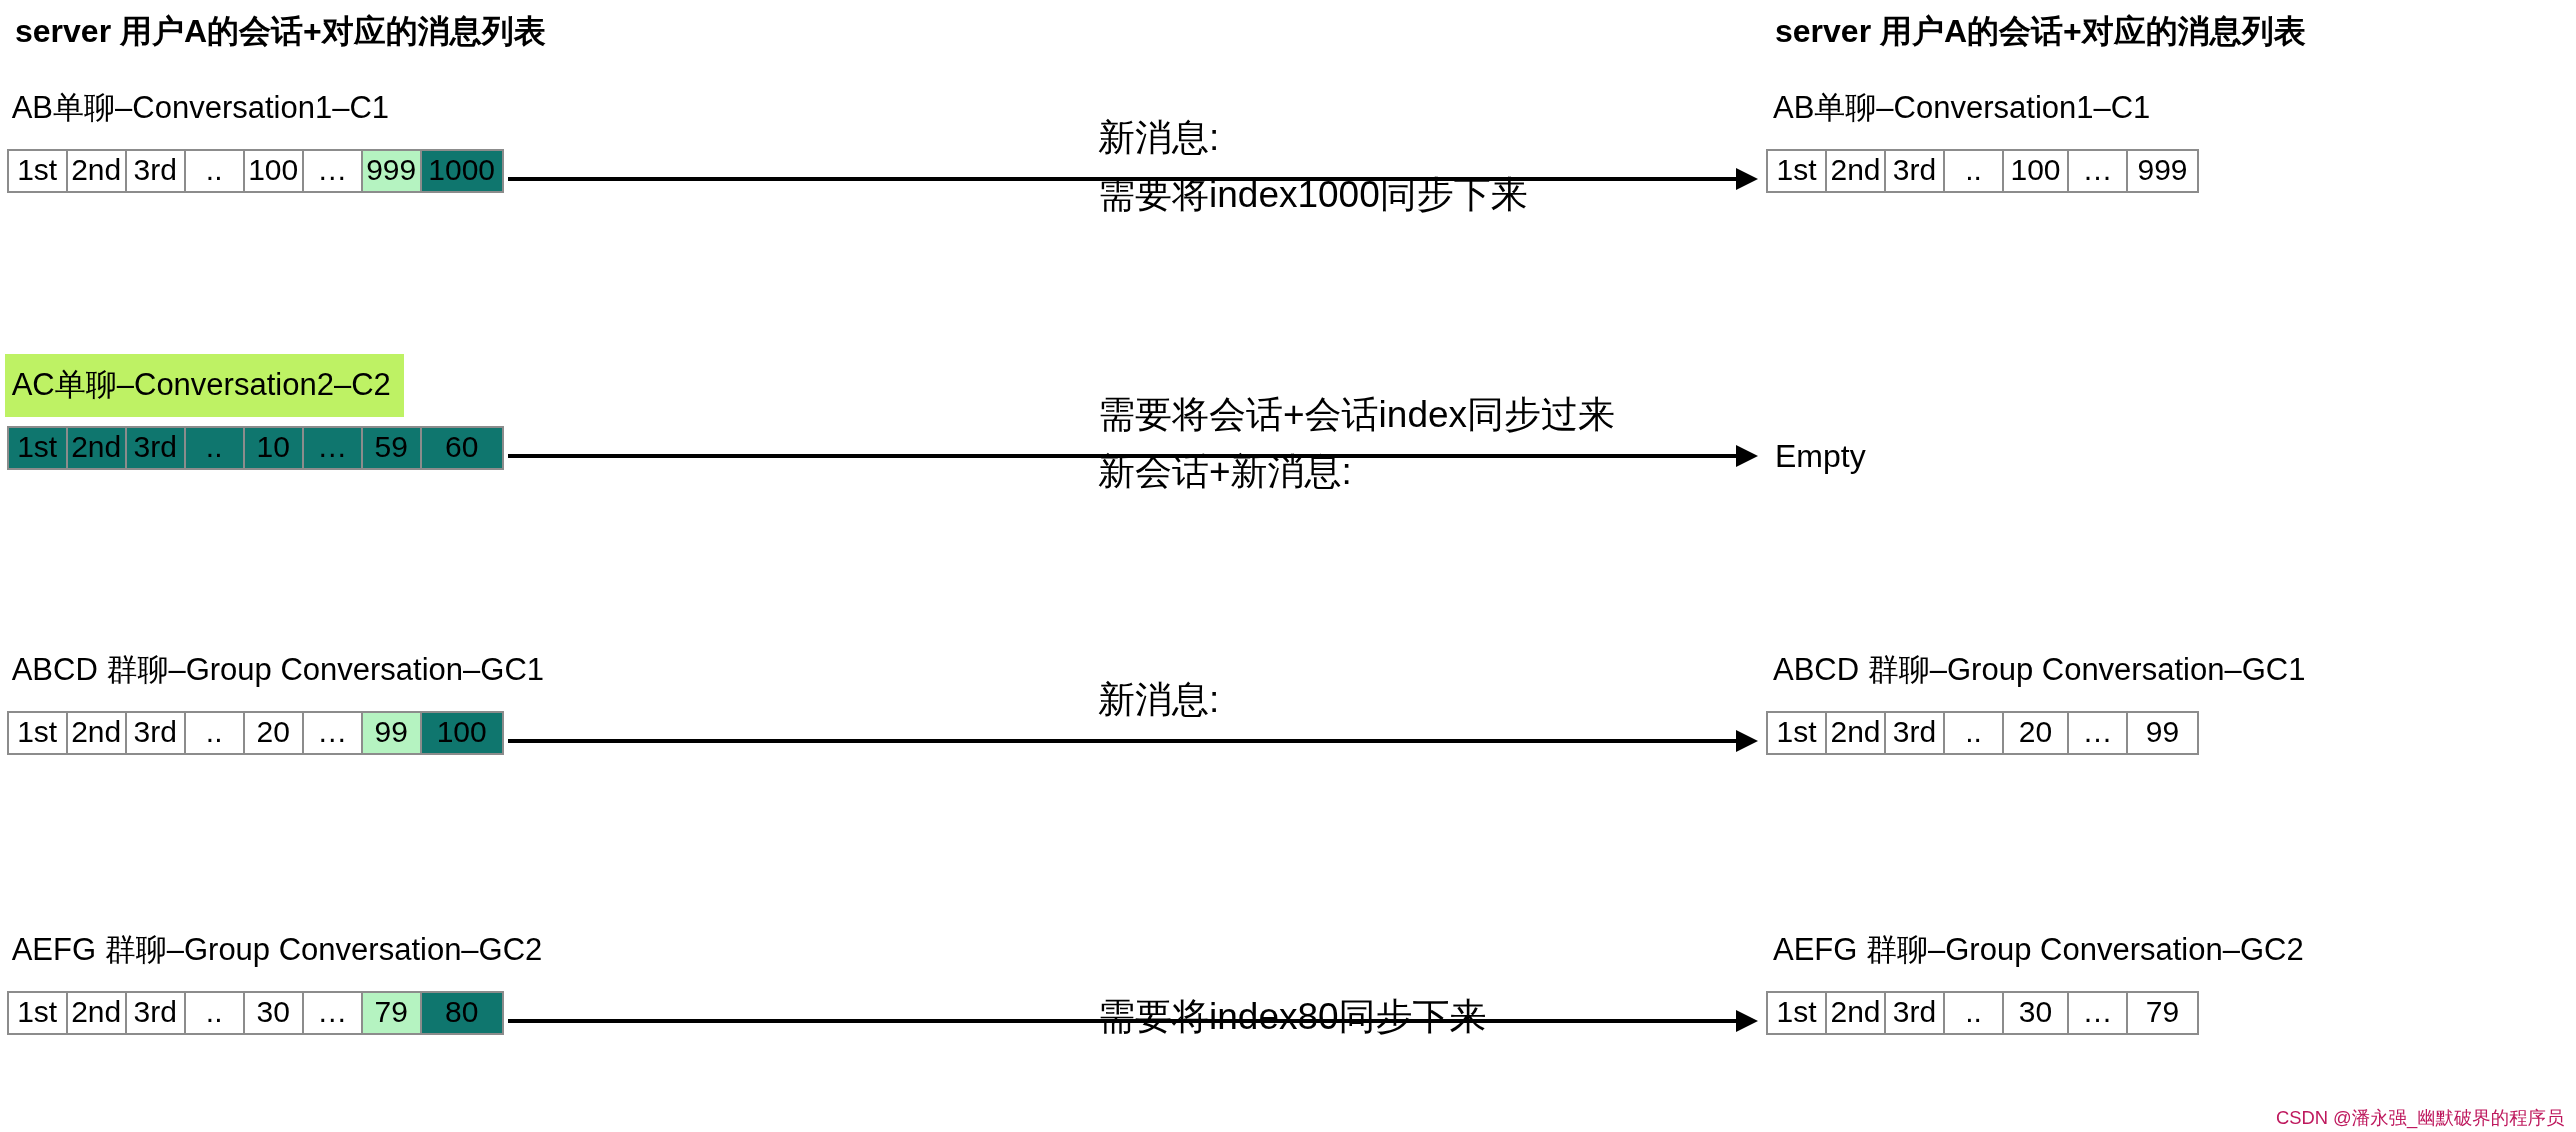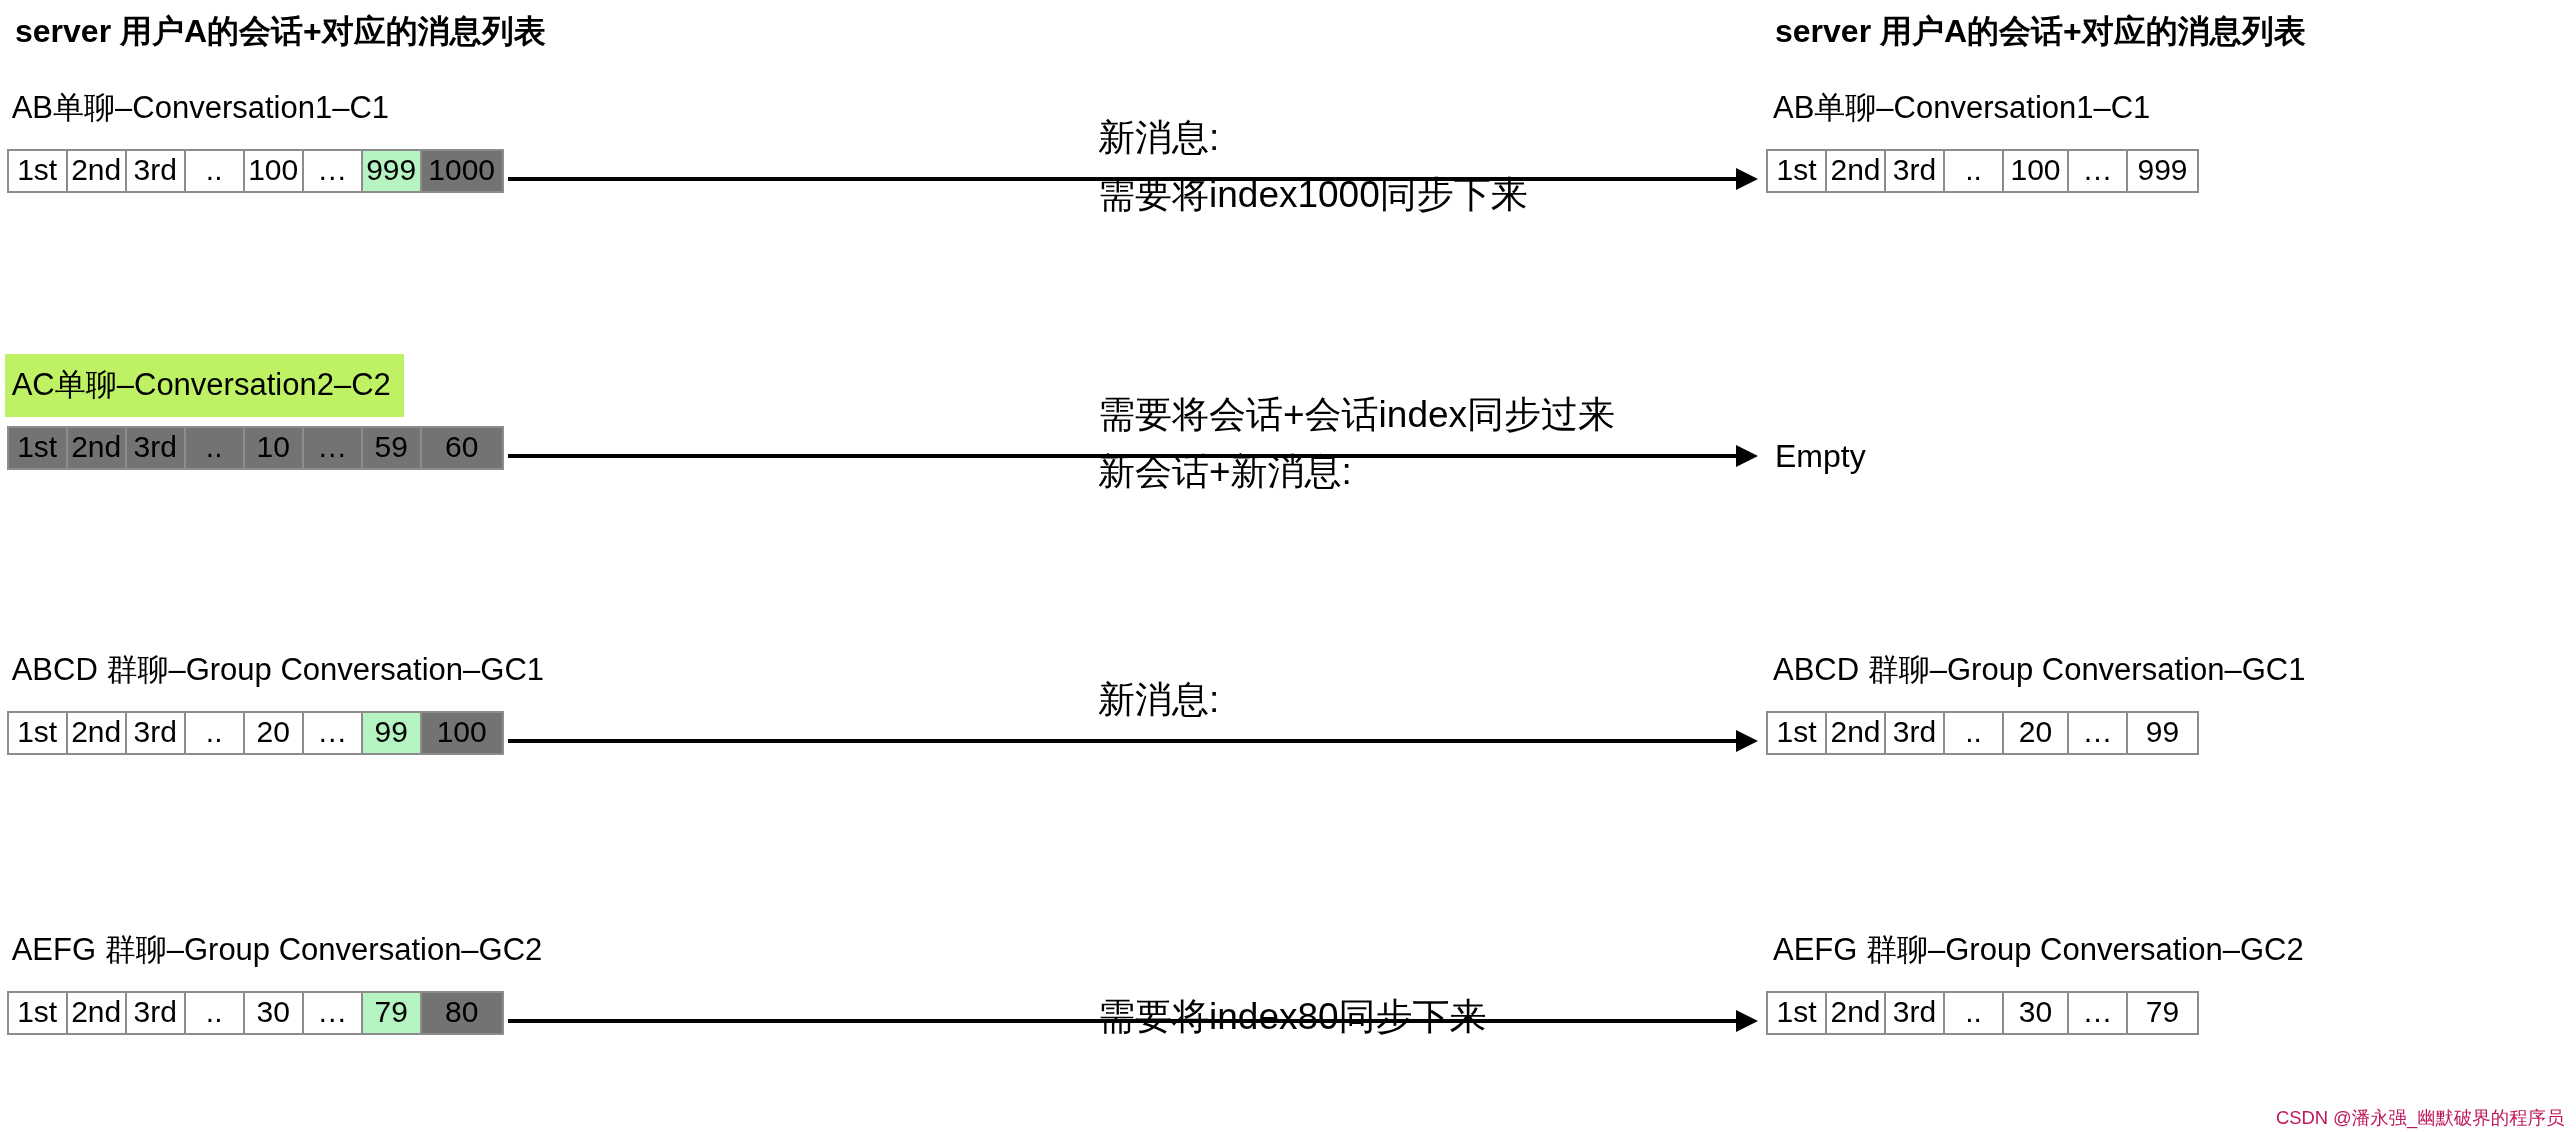--- a/index.html
+++ b/index.html
@@ -74,21 +74,21 @@
     display: flex;
     align-items: center;
     justify-content: center;
     font-size: 30px;
     line-height: 1;
     padding-bottom: 2.5px;
     background: #ffffff;
   }
   .cell:last-child { border-right: none; }
   .cell.green { background: #b5f3c1; }
-  .cell.pink  { background: #737373; }
+  .cell.pink  { background: #0f766e; }
 
   
   .msg-table.server .cell:nth-child(1) { width: 59px; }
   .msg-table.server .cell:nth-child(2) { width: 59px; }
   .msg-table.server .cell:nth-child(3) { width: 59px; }
   .msg-table.server .cell:nth-child(4) { width: 59px; }
   .msg-table.server .cell:nth-child(5) { width: 59px; }
   .msg-table.server .cell:nth-child(6) { width: 59px; }
   .msg-table.server .cell:nth-child(7) { width: 59px; }
   .msg-table.server .cell:nth-child(8) { width: 80px; }

